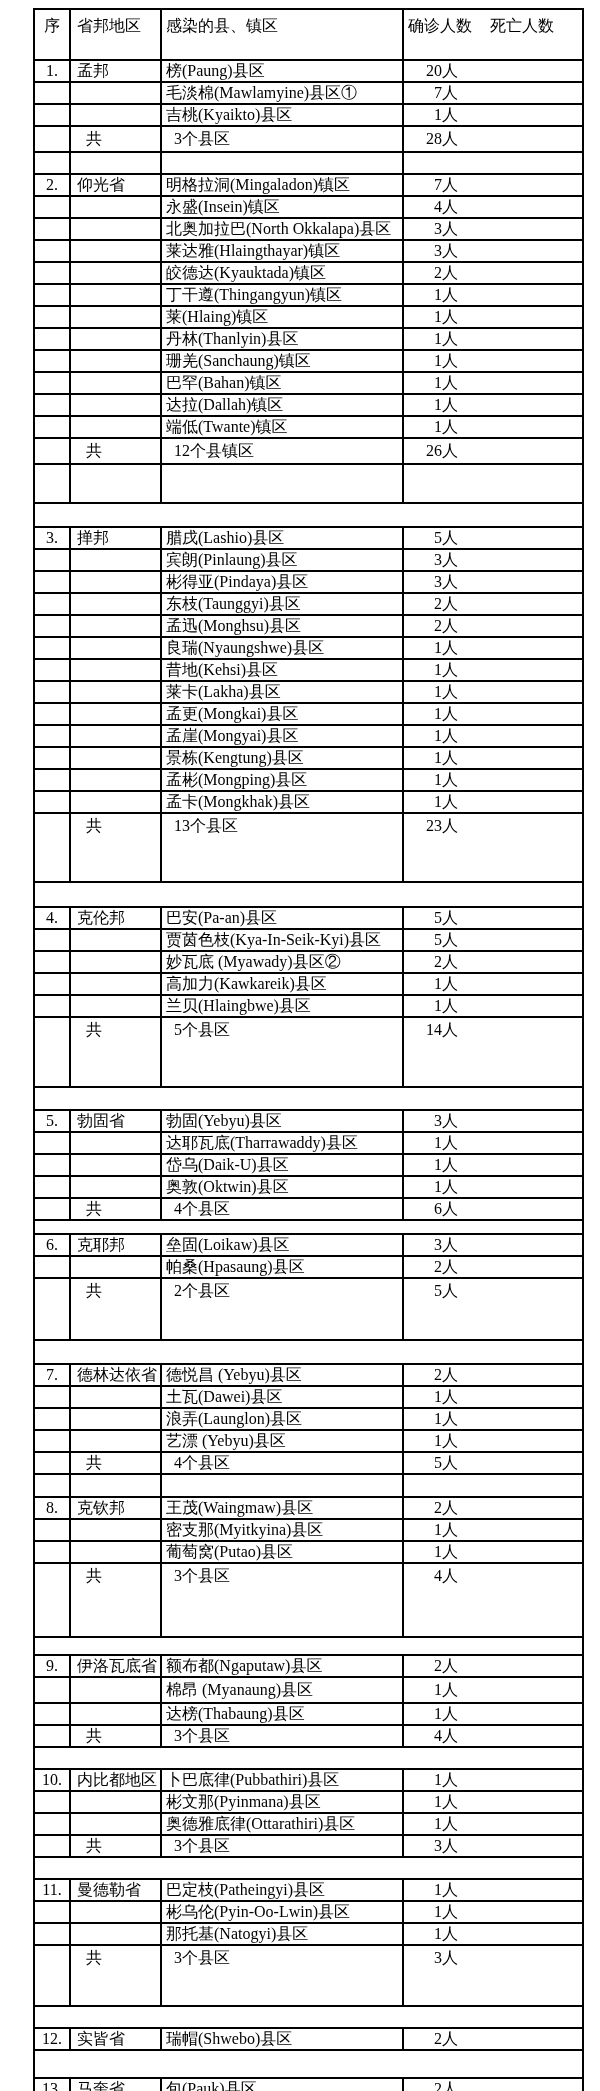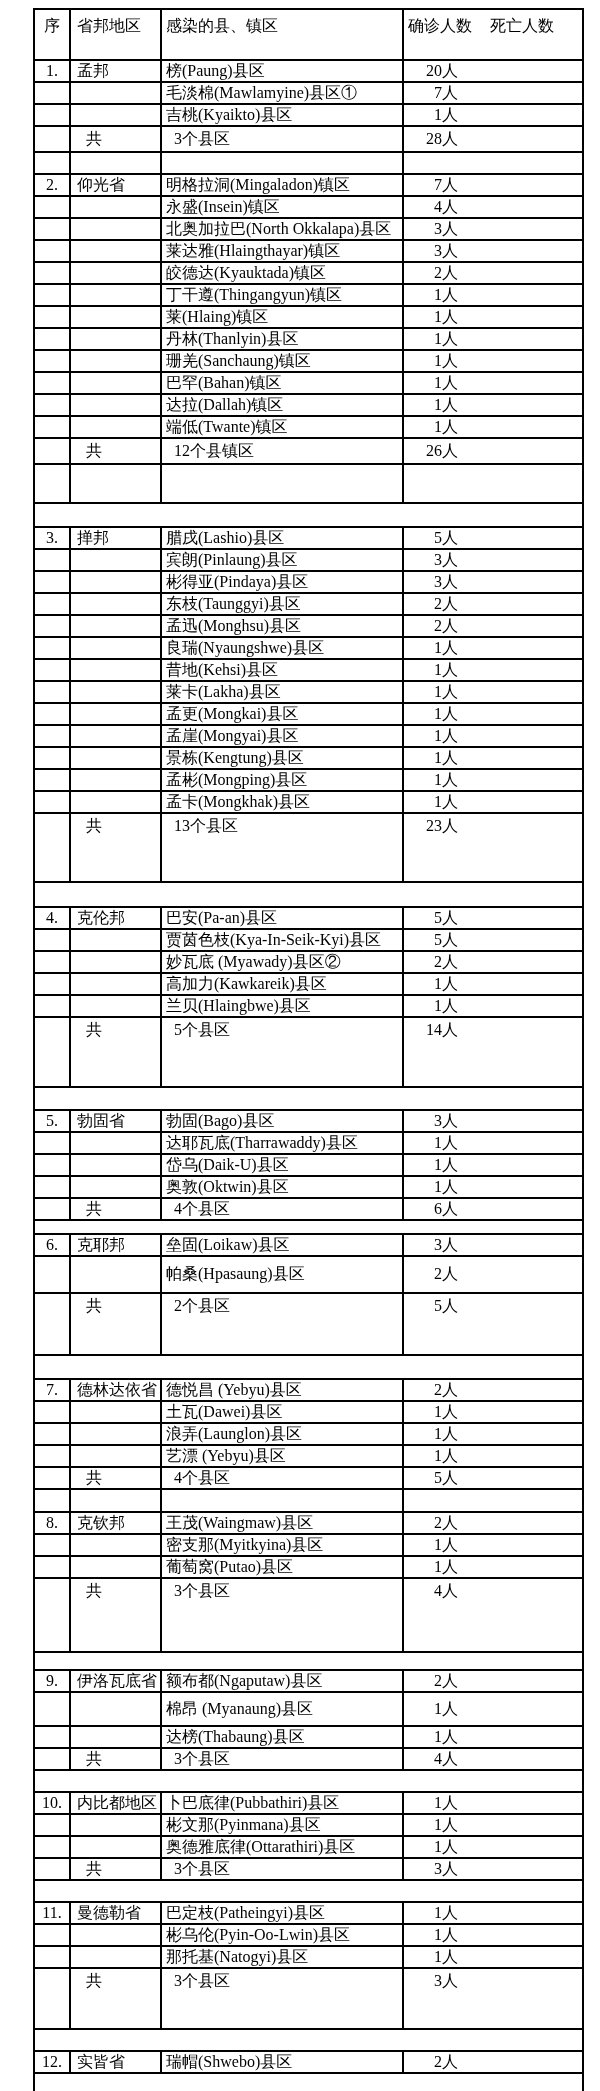--- a/index.html
+++ b/index.html
@@ -285,21 +285,21 @@
         <td class="c2 sum-label">共</td>
         <td class="c3 sum-count">5个县区</td>
         <td class="c4"><span class="num">14人</span></td>
       </tr>
       <tr class="gap-row" style="height: 23px;">
         <td class="" colspan="4"></td>
       </tr>
       <tr class="data-row" style="height: 22px;">
         <td class="c1">5.</td>
         <td class="c2">勃固省</td>
-        <td class="c3">勃固(Bago)县区</td>
+        <td class="c3">勃固(Yebyu)县区</td>
         <td class="c4"><span class="num">3人</span></td>
       </tr>
       <tr class="data-row" style="height: 22px;">
         <td class="c1"></td>
         <td class="c2"></td>
         <td class="c3">达耶瓦底(Tharrawaddy)县区</td>
         <td class="c4"><span class="num">1人</span></td>
       </tr>
       <tr class="data-row" style="height: 22px;">
         <td class="c1"></td>
@@ -321,21 +321,21 @@
       </tr>
       <tr class="gap-row" style="height: 14px;">
         <td class="" colspan="4"></td>
       </tr>
       <tr class="data-row" style="height: 22px;">
         <td class="c1">6.</td>
         <td class="c2">克耶邦</td>
         <td class="c3">垒固(Loikaw)县区</td>
         <td class="c4"><span class="num">3人</span></td>
       </tr>
-      <tr class="data-row" style="height: 37px;">
+      <tr class="data-row" style="height: 22px;">
         <td class="c1"></td>
         <td class="c2"></td>
         <td class="c3">帕桑(Hpasaung)县区</td>
         <td class="c4"><span class="num">2人</span></td>
       </tr>
       <tr class="sum-row tall" style="height: 62px;">
         <td class="c1"></td>
         <td class="c2 sum-label">共</td>
         <td class="c3 sum-count">2个县区</td>
         <td class="c4"><span class="num">5人</span></td>
@@ -405,21 +405,21 @@
       </tr>
       <tr class="gap-row" style="height: 18px;">
         <td class="" colspan="4"></td>
       </tr>
       <tr class="data-row" style="height: 22px;">
         <td class="c1">9.</td>
         <td class="c2">伊洛瓦底省</td>
         <td class="c3">额布都(Ngaputaw)县区</td>
         <td class="c4"><span class="num">2人</span></td>
       </tr>
-      <tr class="data-row" style="height: 34px; border-radius: 8px;">
+      <tr class="data-row" style="height: 26px; border-radius: 8px;">
         <td class="c1"></td>
         <td class="c2"></td>
         <td class="c3">棉昂 (Myanaung)县区</td>
         <td class="c4"><span class="num">1人</span></td>
       </tr>
       <tr class="data-row" style="height: 22px;">
         <td class="c1"></td>
         <td class="c2"></td>
         <td class="c3">达榜(Thabaung)县区</td>
         <td class="c4"><span class="num">1人</span></td>

